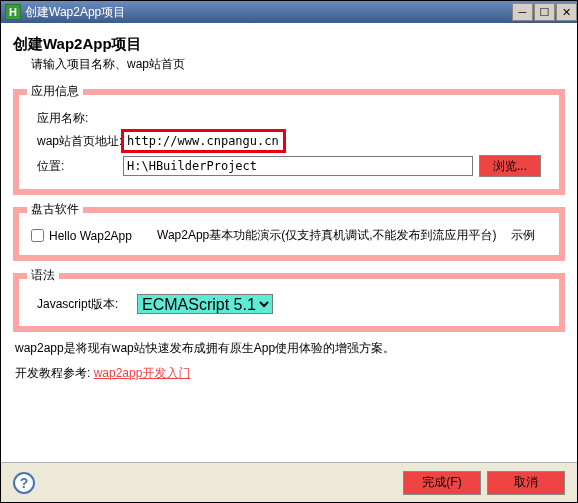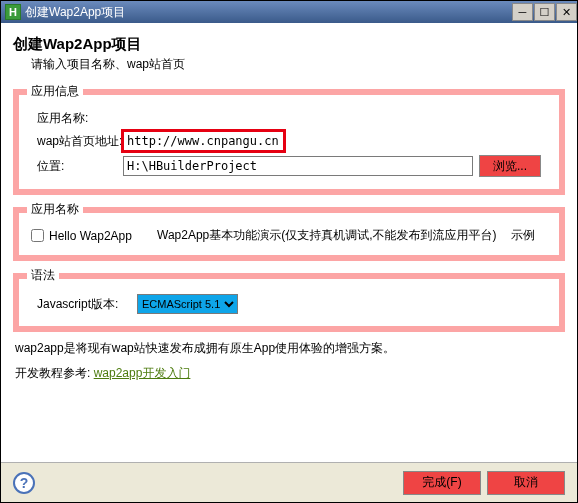--- a/index.html
+++ b/index.html
@@ -116,25 +116,25 @@
     align-items: center;
     padding: 2px 0;
   }
   .tpl-chk { width: 20px; text-align: center; }
   .tpl-name { width: 110px; }
   .tpl-desc { flex: 1; font-size: 12px; }
   .tpl-cat { width: 40px; text-align: left; }
   .combo {
     height: 20px;
     border: 1px solid #7a7a7a;
-    background: #0ea5e9;
-    font-size: 11px;
+    background: #5eead4;
+    font-size: 16px;
   }
   .note { margin: 8px 2px 2px 2px; font-size: 12px; }
-  .link { color: #4d7c0f; text-decoration: underline; cursor: pointer; }
+  .link { color: #ef4444; text-decoration: underline; cursor: pointer; }
   .footer {
     border-top: 1px solid #b0b0b0;
     background: #ece9d8;
     height: 40px;
     display: flex;
     align-items: center;
     padding: 0 12px;
   }
   .help-icon {
     width: 22px; height: 22px;
@@ -187,21 +187,21 @@
       </div>
 
       <div class="row">
         <span class="label">位置:</span>
         <input class="text-input" value="H:\HBuilderProject" style="">
         <button class="btn">浏览...</button>
       </div>
     </fieldset>
 
     <fieldset>
-      <legend>应用名称</legend>
+      <legend>盘古软件</legend>
       <div class="tpl-table">
         <div class="tpl-row">
           <span class="tpl-chk">
             <input type="checkbox" class="chk" style="">
           </span>
           <span class="tpl-name" style="padding-left:2px;">Hello Wap2App</span>
           <span class="tpl-desc">Wap2App基本功能演示(仅支持真机调试,不能发布到流应用平台)</span>
           <span class="tpl-cat">示例</span>
         </div>
       </div>

